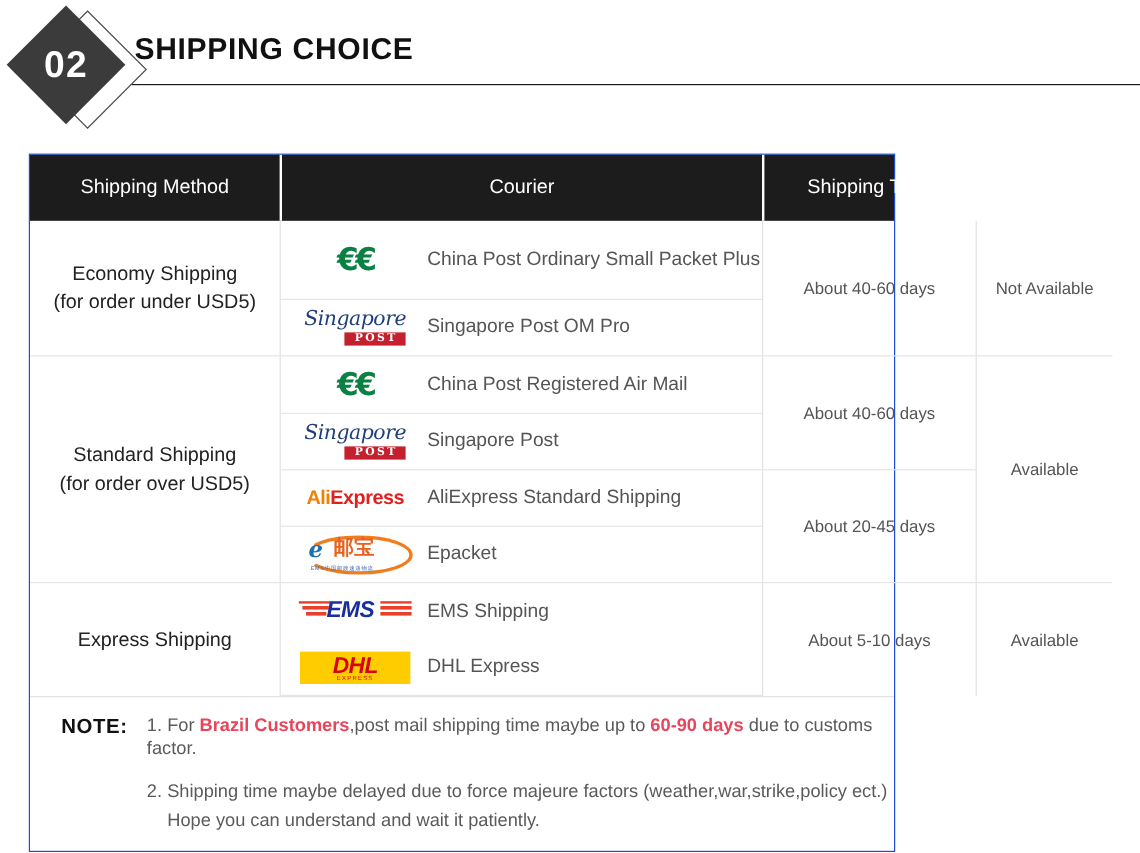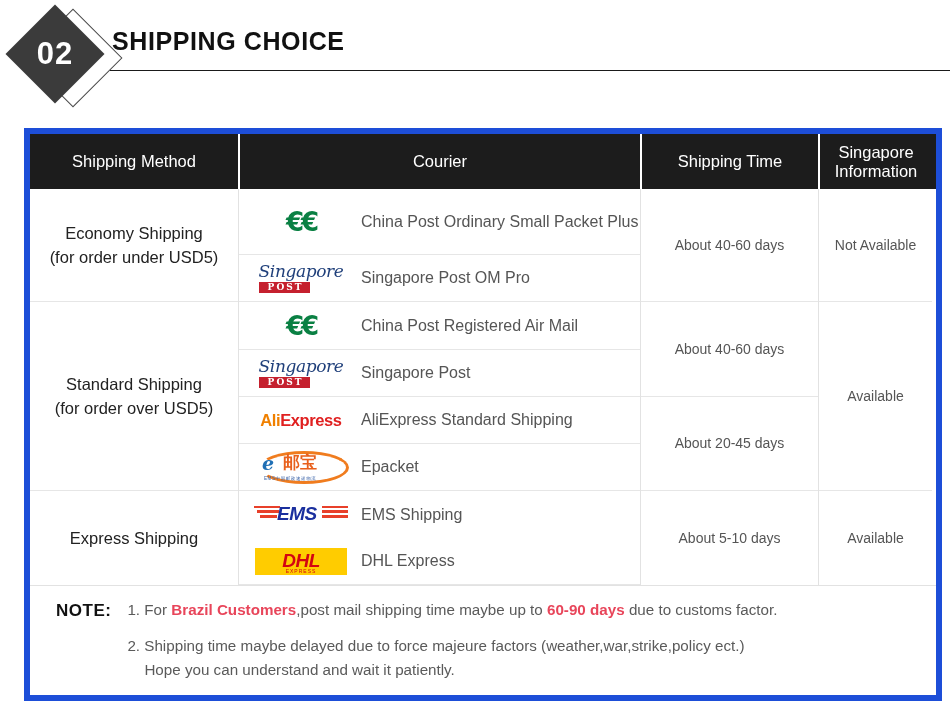--- a/index.html
+++ b/index.html
@@ -87,22 +87,22 @@
     width: 840px;
     height: 1px;
     background: #1a1a1a;
   }
 
   
   .table {
     position: absolute;
     left: 24px;
     top: 128px;
-    width: 918px;
-    border: 6px solid #1d4ed8;
+    width: 722px;
+    border: 1px solid #1d4ed8;
     box-sizing: border-box;
   }
   .thead {
     display: flex;
     background: #1c1c1c;
     height: 55px;
   }
   .th {
     color: #fff;
     font-size: 16.5px;
@@ -163,21 +163,21 @@
 
   
   .logo-chinapost {
     font-size: 26px;
     color: #0a8043;
     font-weight: bold;
     letter-spacing: -3px;
     font-family: "DejaVu Sans", sans-serif;
     line-height: 1;
   }
-  .logo-sgpost { text-align: left; line-height: 1; }
+  .logo-sgpost { text-align: right; line-height: 1; }
   .logo-sgpost .script {
     font-family: "DejaVu Serif", serif;
     font-style: italic;
     font-size: 17px;
     color: #1f3f7a;
     letter-spacing: -0.4px;
     display: block;
     margin-bottom: -3px;
   }
   .logo-sgpost .postbox {

